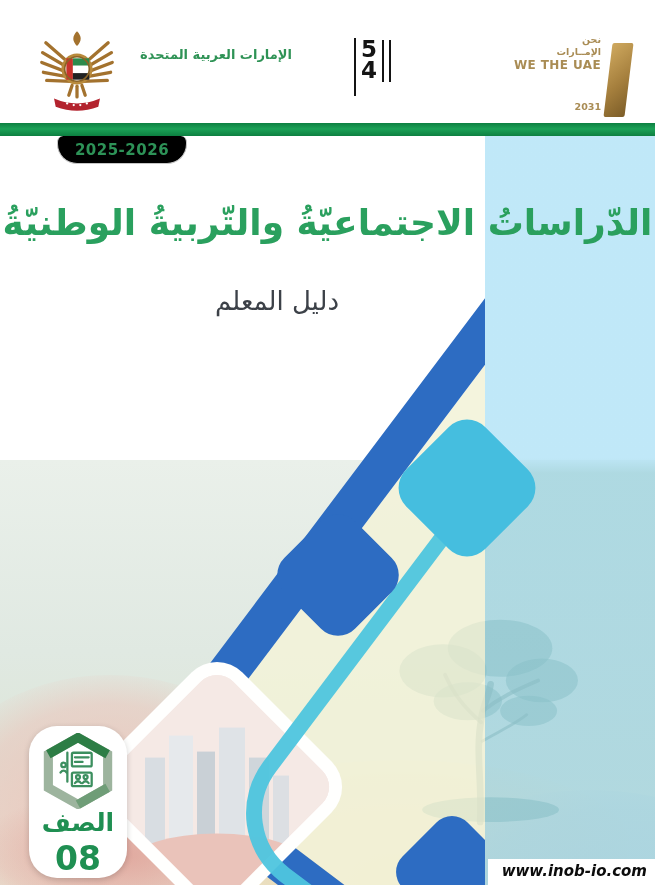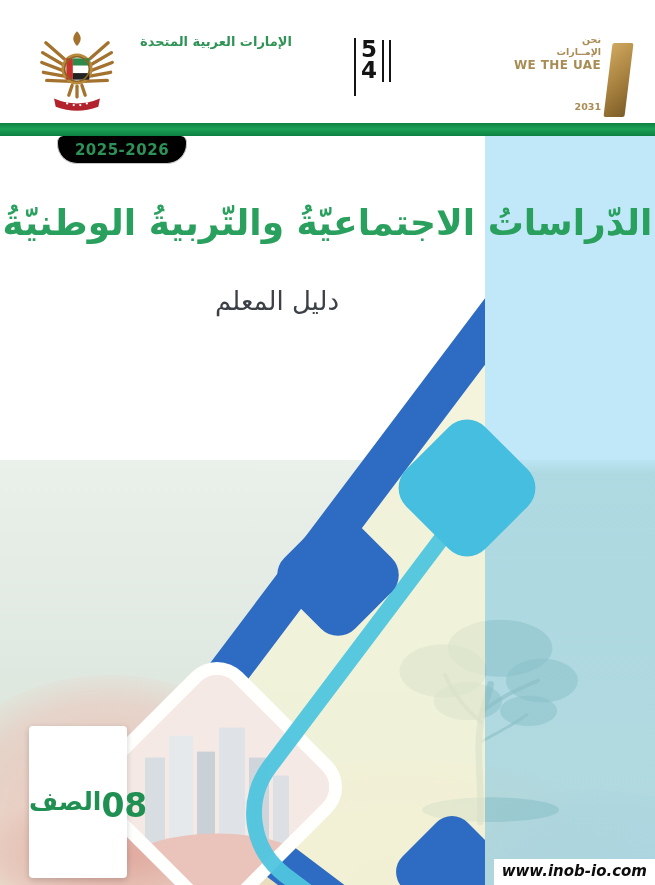--- a/index.html
+++ b/index.html
@@ -44,21 +44,21 @@
 
   
   .panel{left:485px;top:136px;width:170px;height:749px;z-index:3;
     background:linear-gradient(180deg,rgba(181,228,247,.85) 0%,rgba(181,228,247,.85) 43%,rgba(160,212,224,.8) 45%,rgba(167,214,226,.8) 100%);}
   .teal-diamond{left:411px;top:432px;width:112px;height:112px;z-index:4;
     background:#45bedf;border-radius:26px;transform:rotate(45deg);}
 
   
   .header{left:0;top:0;width:655px;height:123px;background:#ffffff;z-index:6;}
   .emblem{left:36px;top:26px;width:82px;height:86px;}
-  .ministry{left:118px;top:32px;width:196px;text-align:center;direction:rtl;
+  .ministry{left:118px;top:45px;width:196px;text-align:center;direction:rtl;
     color:#2f9356;font-weight:bold;font-size:13px;line-height:1.55;}
 
   .cy{left:354px;top:38px;display:flex;align-items:flex-start;gap:5px;color:#141414;}
   .cy-bar{width:2px;background:#141414;}
   .cy-bar.tall{height:58px;}
   .cy-bar.short{height:42px;margin-top:2px;}
   .cy-digits{font-size:23px;font-weight:bold;line-height:.92;margin-top:1px;}
   .cy-box{width:70px;margin-top:2px;}
   .cy-ar{font-size:8.5px;font-weight:bold;direction:rtl;text-align:center;
     border-bottom:1.4px solid #141414;padding-bottom:1px;}
@@ -85,29 +85,29 @@
     color:#2d9257;font-size:15px;font-weight:bold;letter-spacing:.5px;}
 
   
   .title{left:0;top:202px;width:655px;text-align:center;direction:rtl;z-index:5;
     color:#2aa05e;font-size:36px;font-weight:bold;}
   .subtitle{left:0;top:286px;width:554px;text-align:center;direction:rtl;z-index:5;
     color:#3c4148;font-size:26px;}
 
   
   .grade-badge{left:29px;top:726px;width:98px;height:152px;z-index:8;
-    background:#ffffff;border-radius:4px;box-shadow:0 2px 6px rgba(0,0,0,.18);
-    display:flex;flex-direction:row;align-items:center;}
+    background:#ffffff;border-radius:28px;box-shadow:0 2px 6px rgba(0,0,0,.18);
+    display:flex;flex-direction:column;align-items:center;}
   .grade-hex{width:76px;height:76px;margin-top:7px;}
   .grade-label{color:#1f8f52;font-size:25px;font-weight:bold;line-height:1.05;margin-top:1px;}
   .grade-number{color:#1f8f52;font-size:33px;font-weight:bold;line-height:1;margin-top:6px;}
 
   
   .watermark{right:0;bottom:0;z-index:9;background:#ffffff;
-    padding:3px 8px 5px 8px;font-size:15px;font-weight:bold;font-style:italic;color:#0c0c0c;margin-left:31px;}
+    padding:3px 8px 5px 14px;font-size:15px;font-weight:bold;font-style:italic;color:#0c0c0c;margin-left:31px;}
 </style>
 </head>
 <body>
 
 <div class="abs photo">
   <div class="blob blob-hand1"></div>
   <div class="blob blob-hand2"></div>
   <div class="blob blob-sand"></div>
   <div class="blob blob-dune"></div>
   <svg class="abs tree" viewBox="0 0 200 230">

